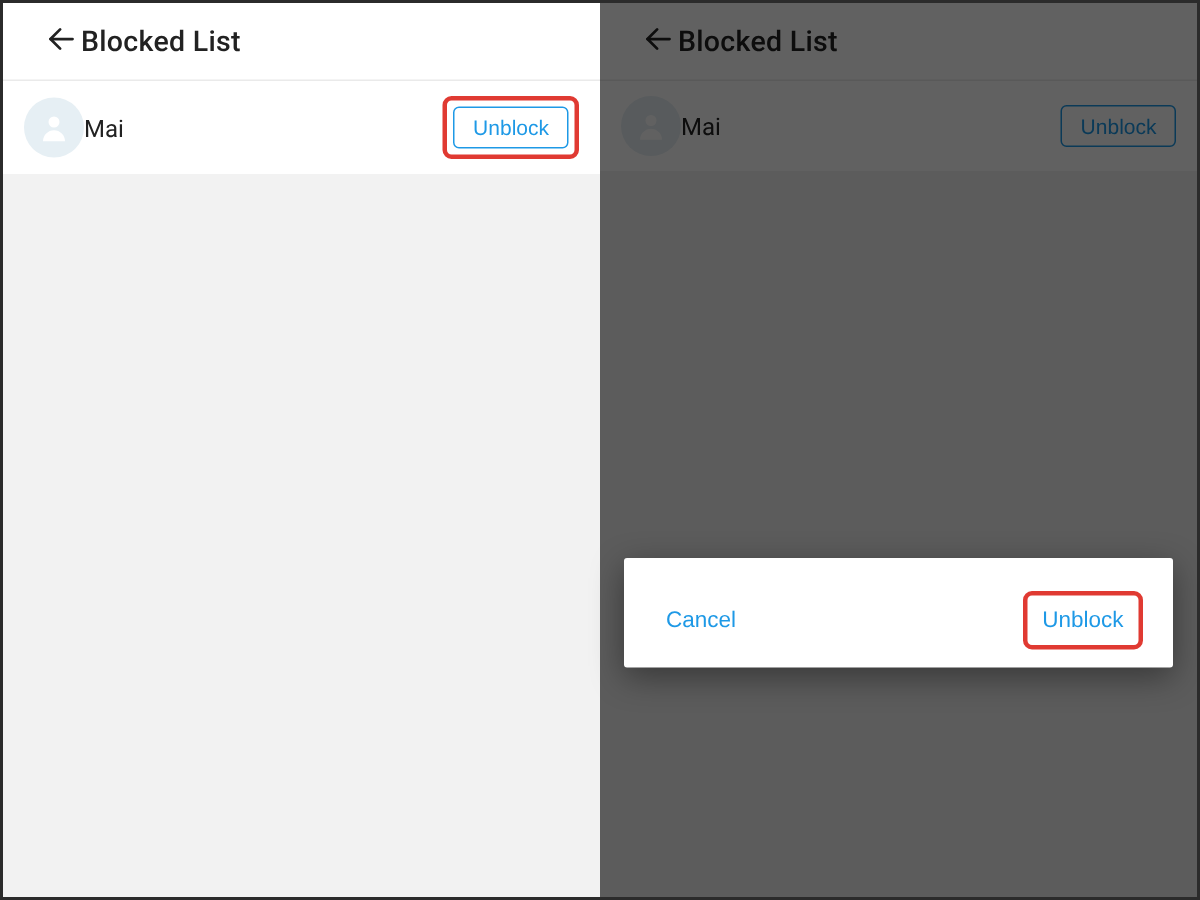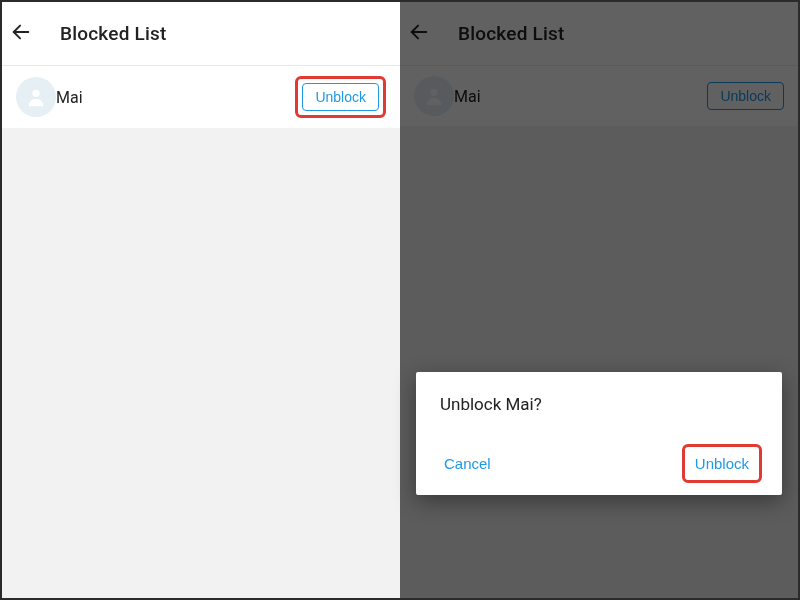--- a/index.html
+++ b/index.html
@@ -18,25 +18,25 @@
       height: 100%;
       display: flex;
       flex-direction: column;
     }
     .panel-left { background: #f2f2f2; }
     .panel-right { background: #f2f2f2; }
 
     .header {
       display: flex;
       align-items: center;
-      height: 64px;
+      height: 52px;
       background: #fff;
       border-bottom: 1px solid #eaeaea;
-      padding: 0 8px;
-      gap: 28px;
+      padding: 0 28px;
+      gap: 2px;
     }
     .back-arrow svg { width: 22px; height: 22px; stroke: #222; }
     .header-title { font-size: 19px; font-weight: 500; color: #222; letter-spacing: .2px; }
 
     .list {
       background: #fff;
     }
     .row {
       display: flex;
       align-items: center;
@@ -169,21 +169,20 @@
       <div class="name">Mai</div>
       <button class="unblock-btn">Unblock</button>
     </div>
   </div>
 
   <div class="filler"></div>
 
   <div class="dim"></div>
 
   <div class="dialog">
-    <div class="dialog-title">Unblock Mai?</div>
     <div class="dialog-actions">
       <button class="dialog-btn">Cancel</button>
       <span class="highlight-box-dialog">
         <button class="dialog-btn">Unblock</button>
       </span>
     </div>
   </div>
 </div>
 
 </body></html>

